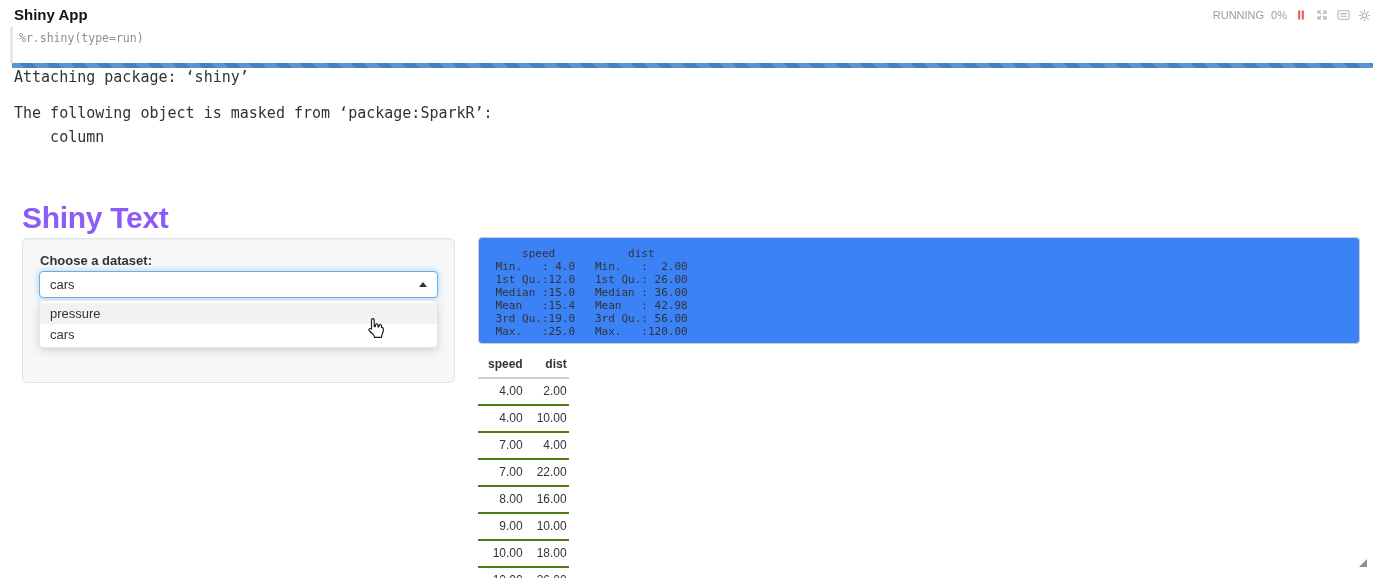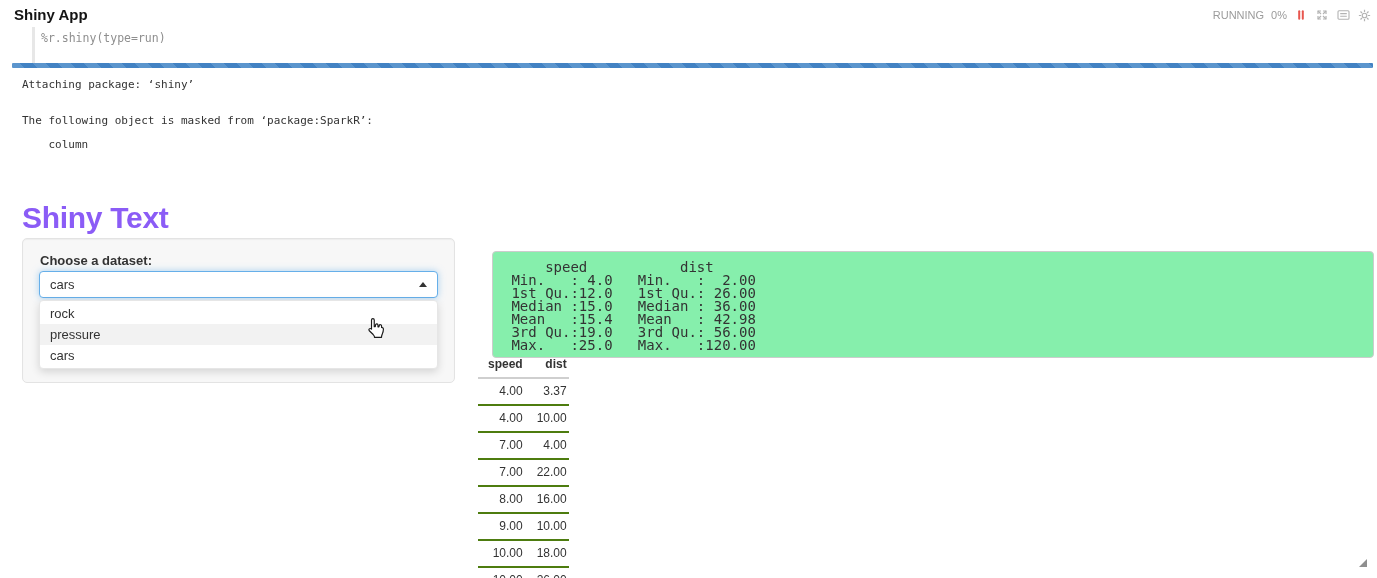--- a/index.html
+++ b/index.html
@@ -23,41 +23,40 @@
     display: flex; align-items: center; gap: 7px; padding-left: 25px;
   }
   .status-text { font-size: 11px; color: #9b9b9b; }
   .icon-btn { width: 14px; height: 14px; display: inline-flex; align-items: center; justify-content: center; cursor: pointer; }
 
   
   .code-cell {
     position: absolute; left: 10px; top: 27px; right: 4px; height: 36px;
     border-left: 3px solid #e7e7e7;
     background: #fff;
-    margin-left: 22px;
   }
   .code-cell pre {
     margin: 0; padding: 4px 0 0 6px;
     font-family: "DejaVu Sans Mono", monospace;
     font-size: 11.5px; color: #8f8f8f;
     white-space: pre;
   }
 
   
   .progress-bar {
     position: absolute; left: 12px; right: 4px; top: 63px; height: 5px;
     border-radius: 1px;
     background: repeating-linear-gradient(45deg, #5b95cd 0 9px, #4282c3 9px 18px);
   }
 
   
   .console-output {
-    position: absolute; left: 14px; top: 71px; margin: 8px;
+    position: absolute; left: 14px; top: 71px; margin: 0;
     font-family: "DejaVu Sans Mono", monospace;
-    font-size: 11px; line-height: 12px; color: #333;
+    font-size: 15px; line-height: 12px; color: #333;
     white-space: pre;
   }
 
   
   .app-title {
     position: absolute; left: 22px; top: 201px;
     font-size: 30px; font-weight: 600; color: #8b5cf6; letter-spacing: -0.3px;
   }
 
   .well {
@@ -89,24 +88,24 @@
   }
   .dropdown-option {
     height: 21px; line-height: 21px; padding: 0 10px;
     font-size: 13px; color: #333; cursor: pointer;
   }
   .dropdown-option.hovered { background: #f2f2f2; }
 
   
   .summary-pre {
     position: absolute; left: 478px; top: 237px; width: 882px; height: 107px;
-    margin: 14px; background: #86efac; border: 1px solid #cccccc; border-radius: 4px;
+    margin: 0; background: #3b82f6; border: 1px solid #cccccc; border-radius: 4px;
     padding: 9px 10px;
     font-family: "DejaVu Sans Mono", monospace;
-    font-size: 14px; line-height: 13px; color: #333;
+    font-size: 11px; line-height: 13px; color: #333;
     white-space: pre; overflow: hidden;
   }
 
   
   .data-table {
     position: absolute; left: 478px; top: 352px;
     border-collapse: collapse;
     font-size: 12px; color: #333;
   }
   .data-table th, .data-table td {
@@ -174,21 +173,20 @@
 <div class="well"></div>
 
 <label class="dataset-label">Choose a dataset:</label>
 
 <div class="select-box">
   <span>cars</span>
   <span class="caret-up"></span>
 </div>
 
 <div class="dropdown-menu">
-  <div class="dropdown-option">rock</div>
   <div class="dropdown-option hovered">pressure</div>
   <div class="dropdown-option">cars</div>
 </div>
 
 <pre class="summary-pre">     speed           dist
  Min.   : 4.0   Min.   :  2.00
  1st Qu.:12.0   1st Qu.: 26.00
  Median :15.0   Median : 36.00
  Mean   :15.4   Mean   : 42.98
  3rd Qu.:19.0   3rd Qu.: 56.00
@@ -197,21 +195,21 @@
 <table class="data-table">
   <thead>
     <tr>
       <th>speed</th>
       <th>dist</th>
     </tr>
   </thead>
   <tbody>
     <tr>
       <td>4.00</td>
-      <td>3.37</td>
+      <td>2.00</td>
     </tr>
     <tr>
       <td>4.00</td>
       <td>10.00</td>
     </tr>
     <tr>
       <td>7.00</td>
       <td>4.00</td>
     </tr>
     <tr>

